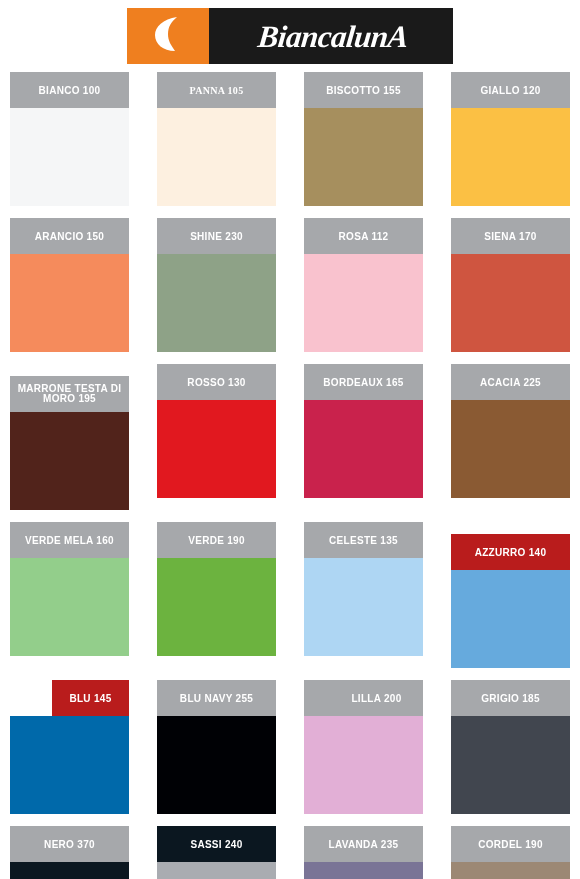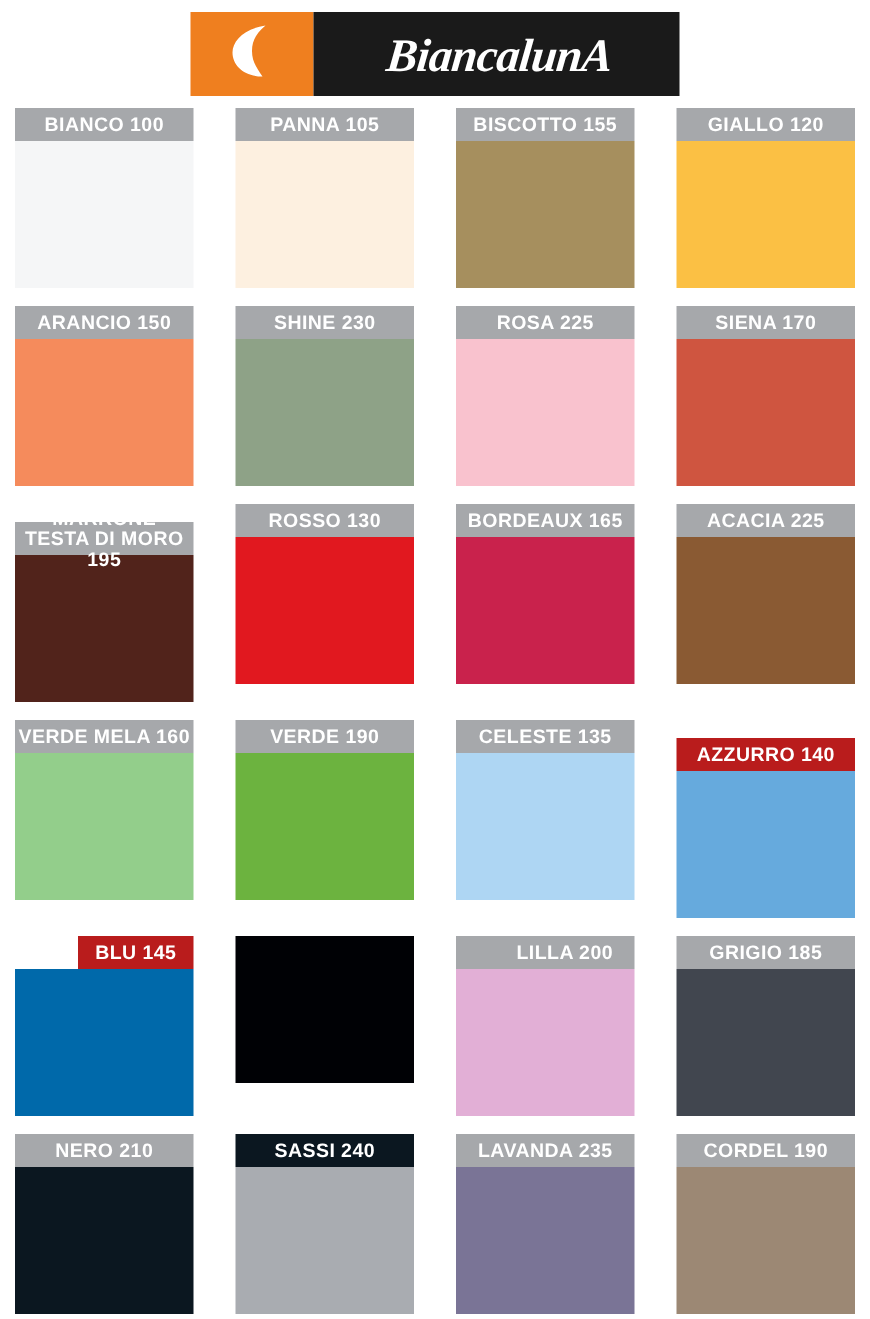--- a/index.html
+++ b/index.html
@@ -68,26 +68,26 @@
     width: 560px;
     display: grid;
     grid-template-columns: repeat(4, 119px);
     grid-column-gap: 28px;
     grid-row-gap: 12px;
   }
   .swatch {
     width: 119px;
   }
   .swatch-label {
-    height: 22px;
+    height: 36px;
     display: flex;
     align-items: center;
     justify-content: center;
     text-align: center;
-    font-size: 13px;
+    font-size: 10px;
     font-weight: bold;
     letter-spacing: 0.3px;
     line-height: 1.1;
     padding: 0 2px;
     box-sizing: border-box;
   }
   .swatch-label.two-line {
     line-height: 1.05;
     margin-top: 12px;
   }
@@ -114,42 +114,42 @@
     </div>
   </div>
 
   <div class="grid">
 
     <div class="swatch">
       <div class="swatch-label" style="background: rgb(166, 168, 171); color: rgb(255, 255, 255);">BIANCO 100</div>
       <div class="swatch-color" style="background: rgb(245, 246, 247);"></div>
     </div>
     <div class="swatch">
-      <div class="swatch-label" style="background: rgb(166, 168, 171); color: rgb(255, 255, 255);">PANNA 105</div>
+      <div class="swatch-label" style="background: rgb(166, 168, 171); color: rgb(255, 255, 255); font-family: Liberation Serif, serif;">PANNA 105</div>
       <div class="swatch-color" style="background: rgb(253, 240, 224);"></div>
     </div>
     <div class="swatch">
       <div class="swatch-label" style="background: rgb(166, 168, 171); color: rgb(255, 255, 255);">BISCOTTO 155</div>
       <div class="swatch-color" style="background: rgb(166, 143, 94);"></div>
     </div>
     <div class="swatch">
       <div class="swatch-label" style="background: rgb(166, 168, 171); color: rgb(255, 255, 255);">GIALLO 120</div>
       <div class="swatch-color" style="background: rgb(251, 192, 68);"></div>
     </div>
 
     <div class="swatch">
       <div class="swatch-label" style="background: rgb(166, 168, 171); color: rgb(255, 255, 255);">ARANCIO 150</div>
       <div class="swatch-color" style="background: rgb(245, 139, 92);"></div>
     </div>
     <div class="swatch">
       <div class="swatch-label" style="background: rgb(166, 168, 171); color: rgb(255, 255, 255);">SHINE 230</div>
       <div class="swatch-color" style="background: rgb(142, 162, 135);"></div>
     </div>
     <div class="swatch">
-      <div class="swatch-label" style="background: rgb(166, 168, 171); color: rgb(255, 255, 255);">ROSA 225</div>
+      <div class="swatch-label" style="background: rgb(166, 168, 171); color: rgb(255, 255, 255);">ROSA 112</div>
       <div class="swatch-color" style="background: rgb(249, 194, 206);"></div>
     </div>
     <div class="swatch">
       <div class="swatch-label" style="background: rgb(166, 168, 171); color: rgb(255, 255, 255);">SIENA 170</div>
       <div class="swatch-color" style="background: rgb(207, 85, 64);"></div>
     </div>
 
     <div class="swatch">
       <div class="swatch-label two-line" style="background: rgb(166, 168, 171); color: rgb(255, 255, 255);">MARRONE TESTA DI MORO 195</div>
       <div class="swatch-color" style="background: rgb(81, 35, 27);"></div>
@@ -182,33 +182,34 @@
     <div class="swatch">
       <div class="swatch-label" style="background: #b91c1c; color: rgb(255, 255, 255); margin-top: 12px;">AZZURRO 140</div>
       <div class="swatch-color" style="background: rgb(102, 170, 221);"></div>
     </div>
 
     <div class="swatch">
       <div class="swatch-label" style="background: #b91c1c; color: rgb(255, 255, 255); margin-left: 42px;">BLU 145</div>
       <div class="swatch-color" style="background: rgb(0, 105, 170);"></div>
     </div>
     <div class="swatch">
+      <div class="swatch-label" style="background: rgb(166, 168, 171); color: rgb(255, 255, 255);">BLU NAVY 255</div>
       <div class="swatch-color" style="background: rgb(0, 1, 5);"></div>
     </div>
     <div class="swatch">
       <div class="swatch-label" style="background: rgb(166, 168, 171); color: rgb(255, 255, 255); padding-left: 28px;">LILLA 200</div>
       <div class="swatch-color" style="background: rgb(226, 175, 214);"></div>
     </div>
     <div class="swatch">
       <div class="swatch-label" style="background: rgb(166, 168, 171); color: rgb(255, 255, 255);">GRIGIO 185</div>
       <div class="swatch-color" style="background: rgb(65, 70, 79);"></div>
     </div>
 
     <div class="swatch">
-      <div class="swatch-label" style="background: rgb(166, 168, 171); color: rgb(255, 255, 255);">NERO 210</div>
+      <div class="swatch-label" style="background: rgb(166, 168, 171); color: rgb(255, 255, 255);">NERO 370</div>
       <div class="swatch-color" style="background: rgb(11, 23, 32);"></div>
     </div>
     <div class="swatch">
       <div class="swatch-label" style="background: rgb(11, 23, 32); color: rgb(255, 255, 255);">SASSI 240</div>
       <div class="swatch-color" style="background: rgb(169, 172, 177);"></div>
     </div>
     <div class="swatch">
       <div class="swatch-label" style="background: rgb(166, 168, 171); color: rgb(255, 255, 255);">LAVANDA 235</div>
       <div class="swatch-color" style="background: rgb(122, 116, 150);"></div>
     </div>

